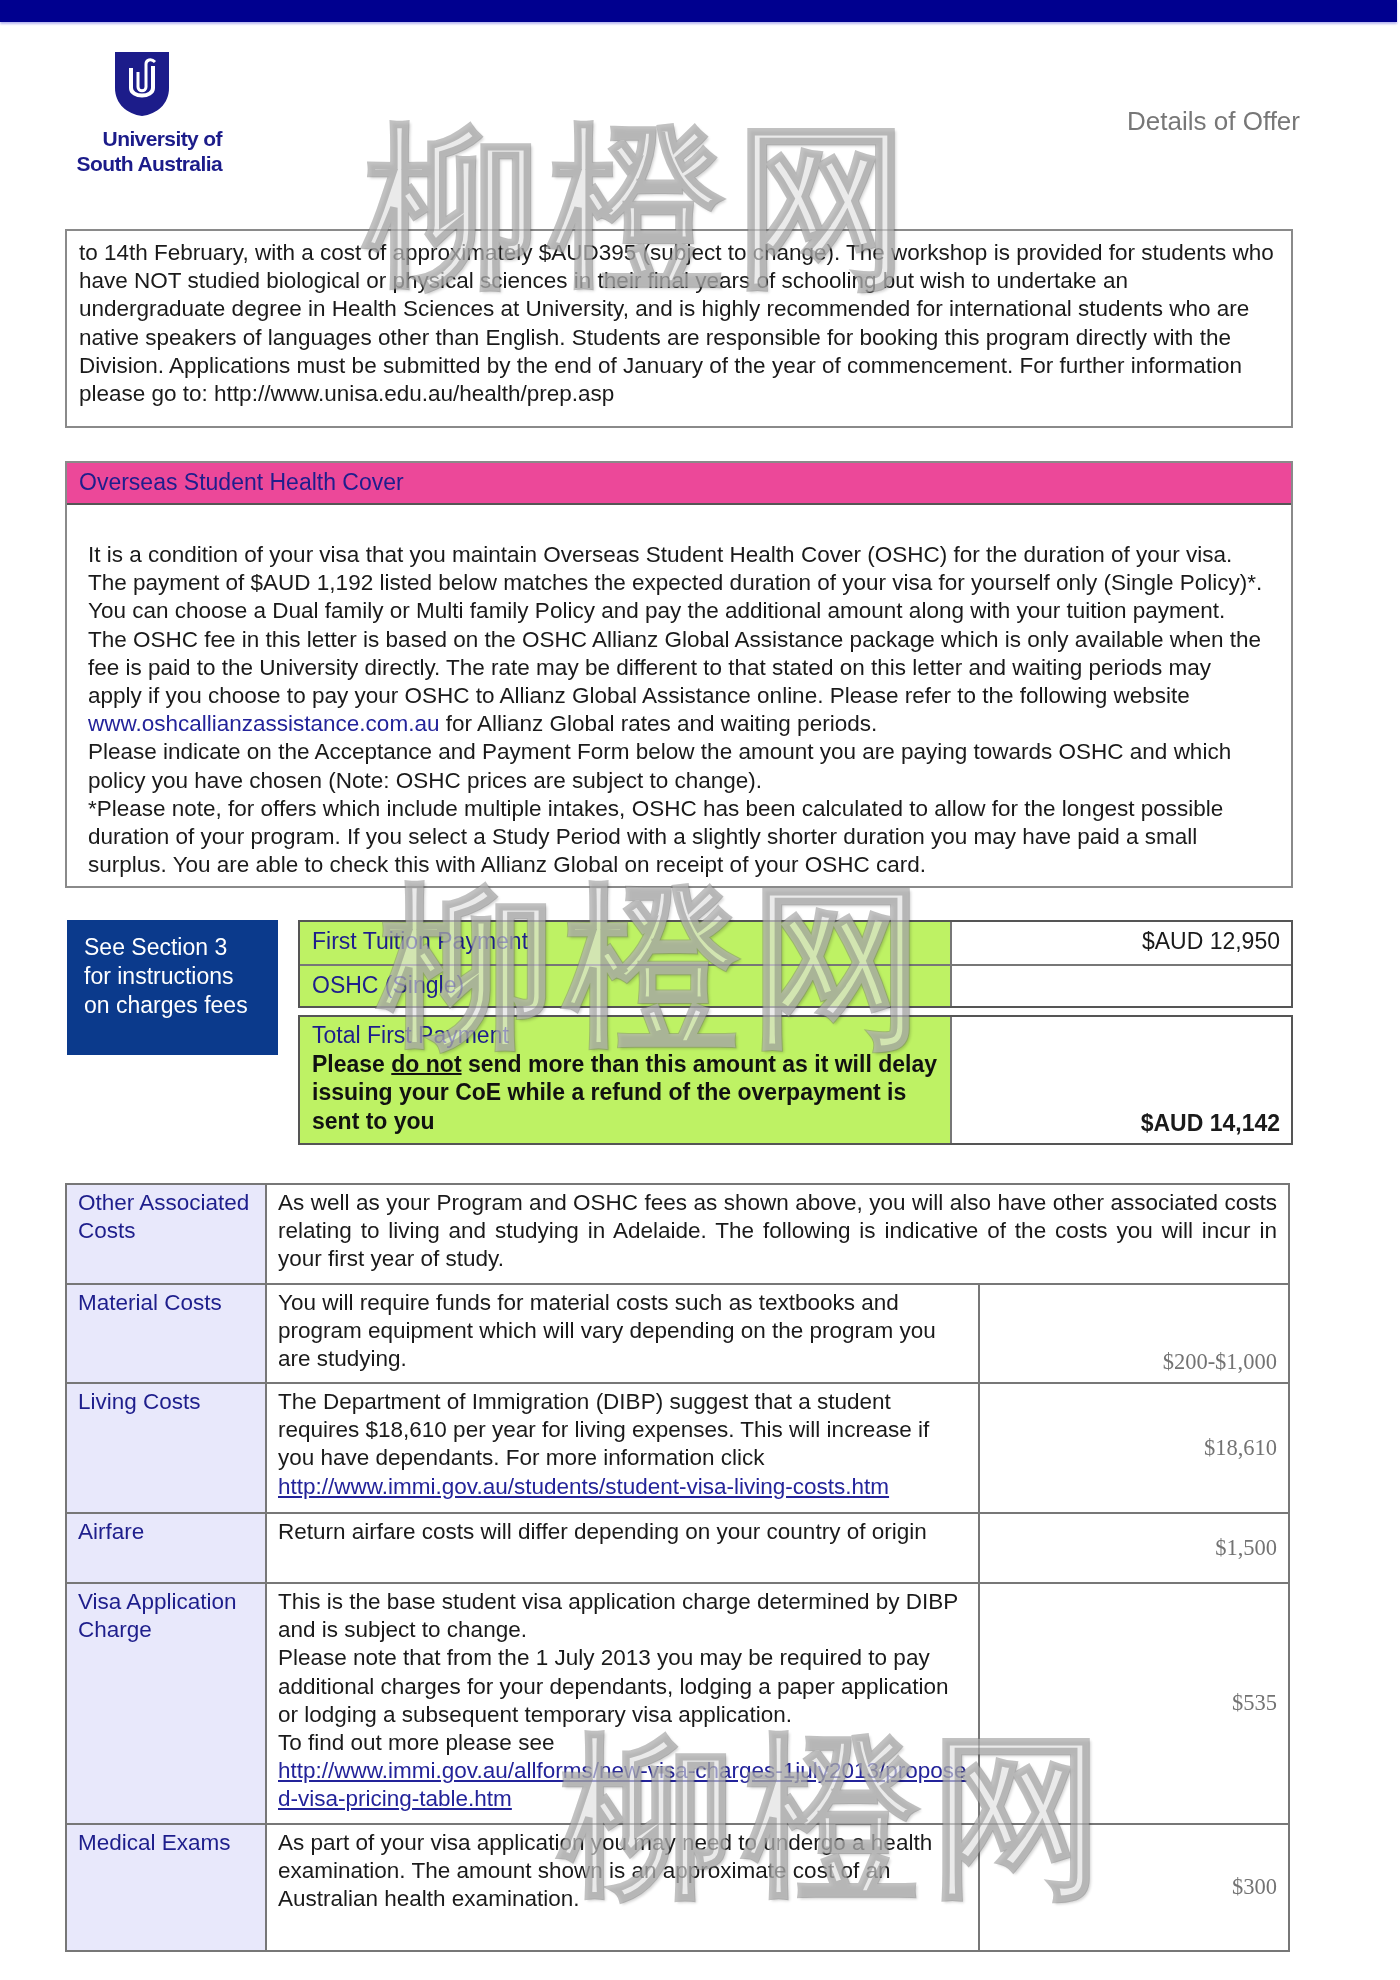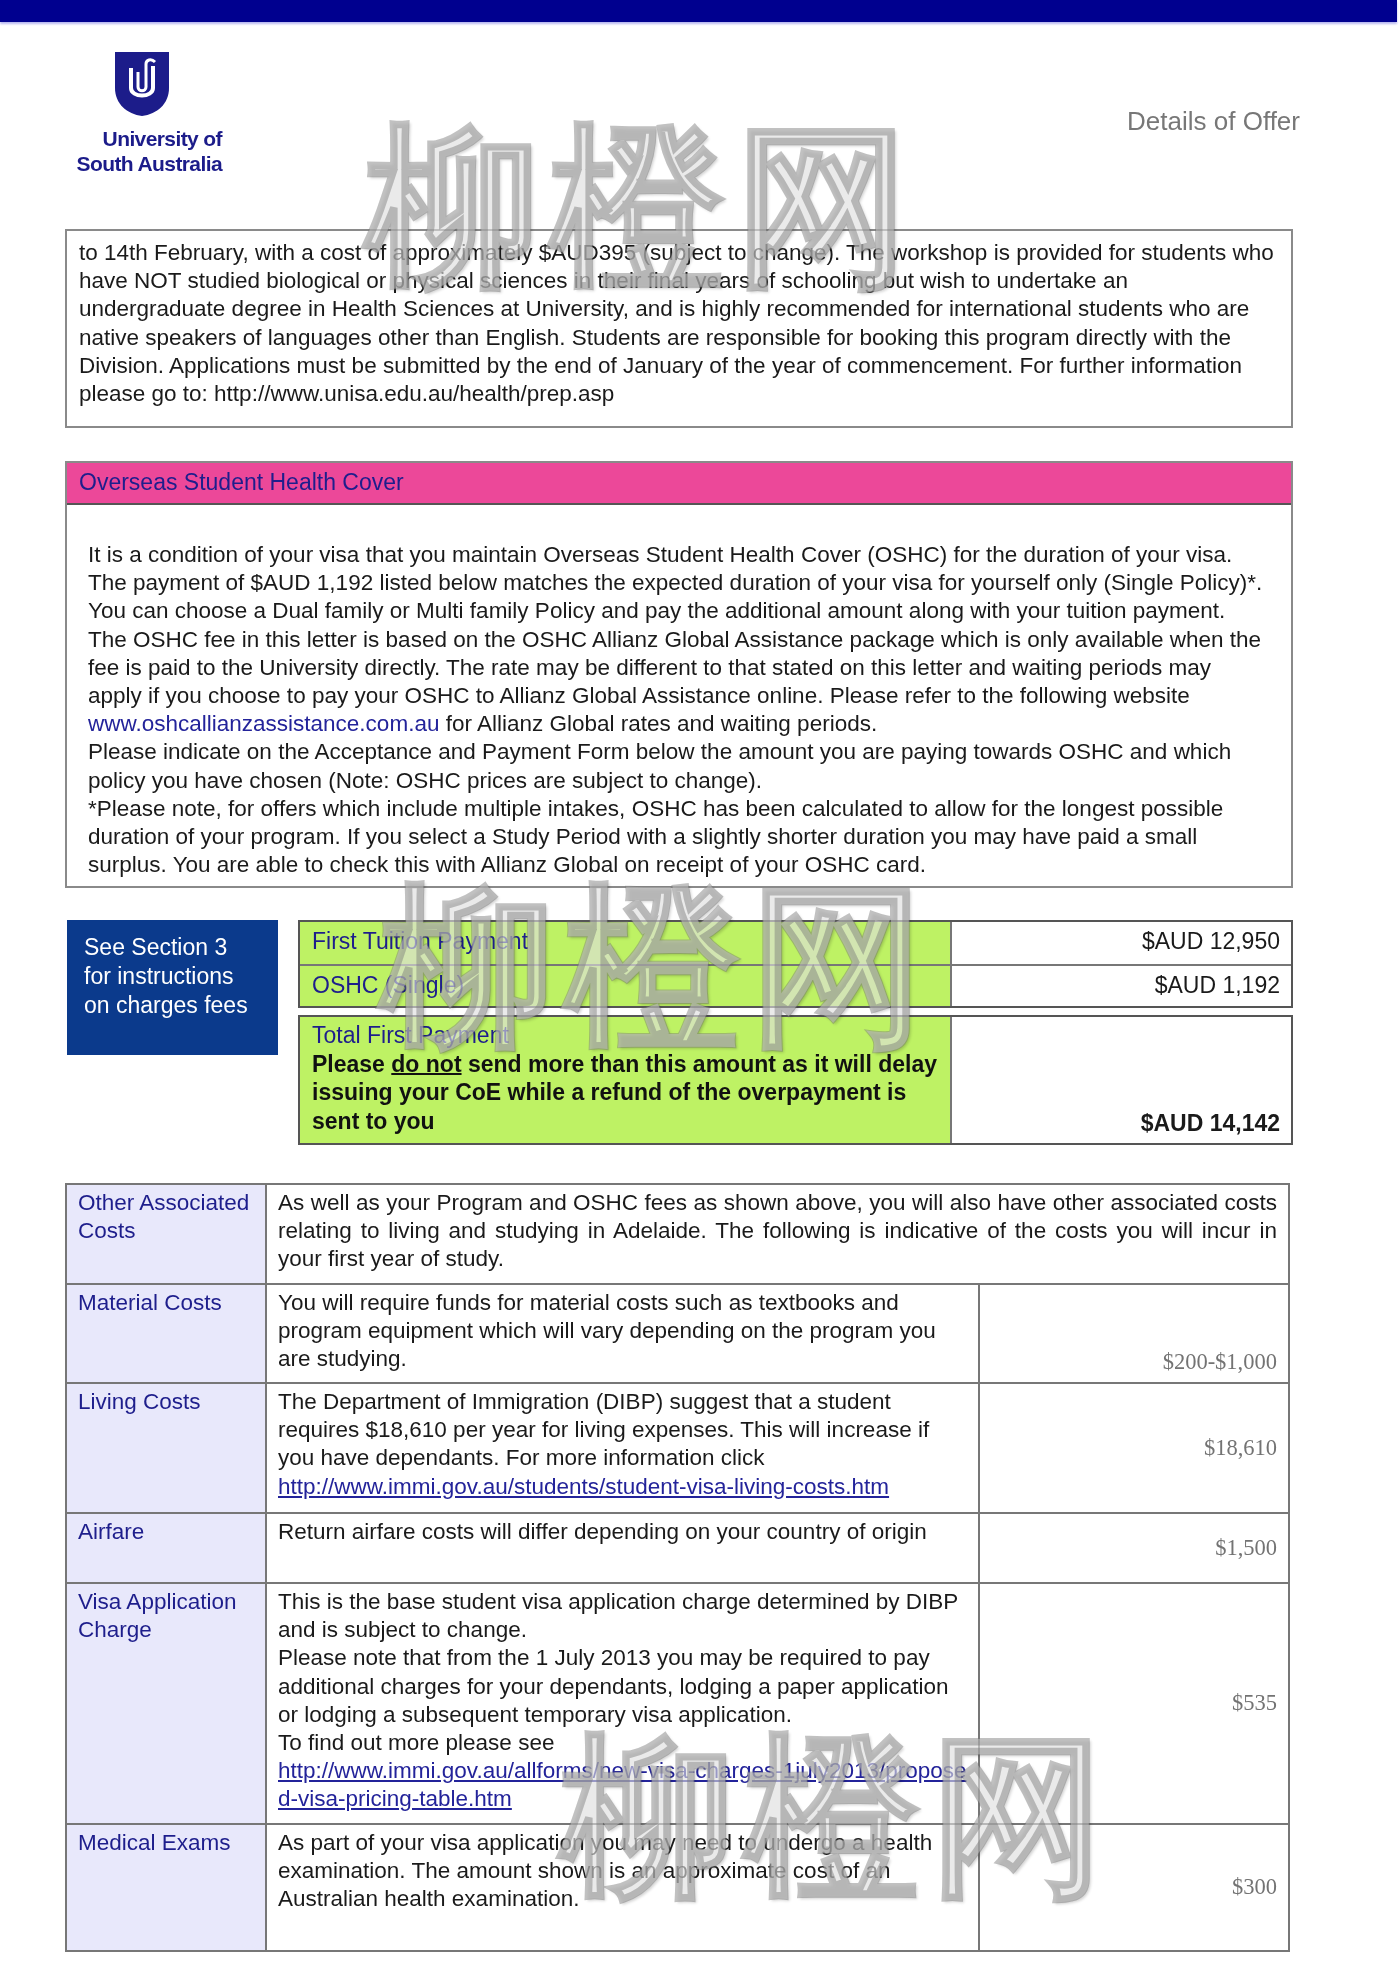--- a/index.html
+++ b/index.html
@@ -77,21 +77,20 @@
   <div>on charges fees</div>
 </div>
 
 <div class="pay" style="top:920px;">
   <div class="pay-row">
     <div class="pay-label">First Tuition Payment</div>
     <div class="pay-val">$AUD 12,950</div>
   </div>
   <div class="pay-row">
     <div class="pay-label">OSHC (Single)</div>
-    <div class="pay-val">$AUD 1,192</div>
   </div>
 </div>
 
 <div class="pay pay-total">
   <div class="pay-label">
     <div>Total First Payment</div>
     <div class="warn"><span>Please </span><u>do not</u><span> send more than this amount as it will delay issuing your CoE while a refund of the overpayment is sent to you</span></div>
   </div>
   <div class="pay-val">
       <span>$AUD 14,142</span>

